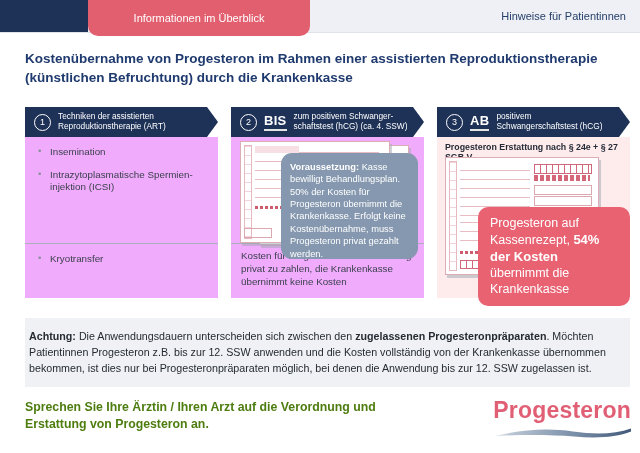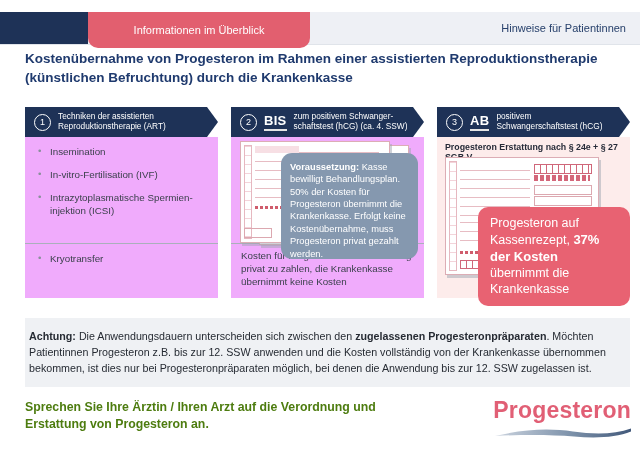--- a/index.html
+++ b/index.html
@@ -1,20 +1,20 @@
 <!DOCTYPE html>
 <html><head>
 <meta charset="utf-8">
 <style>
   html,body{margin:0;padding:0;background:#ffffff;}
   .page{position:relative;width:640px;height:453px;background:#ffffff;overflow:hidden;
         font-family:"Liberation Sans",sans-serif;-webkit-font-smoothing:antialiased;}
 
   
-  .topbar{position:absolute;left:0;top:12px;width:640px;height:32px;background:#eef0f5;border-bottom:1px solid #e0e4ea;}
+  .topbar{position:absolute;left:0;top:0;width:640px;height:32px;background:#eef0f5;border-bottom:1px solid #e0e4ea;}
   .topbar-dark{position:absolute;left:0;top:0;width:88px;height:32px;background:#1e3257;}
   .tab-active{position:absolute;left:88px;top:0;width:222px;height:36px;background:#e25f6f;
       border-radius:0 0 10px 10px;color:#fff;font-size:11px;display:flex;align-items:center;justify-content:center;z-index:3;}
   .topbar-right{position:absolute;right:14px;top:0;height:32px;display:flex;align-items:center;color:#27406b;font-size:11px;justify-content:center;}
 
   
   .page-title{position:absolute;left:25px;top:50px;width:600px;font-size:13.5px;font-weight:bold;color:#1f3a6e;line-height:1.4;}
 
   
   .col{position:absolute;top:107px;width:193px;height:191px;}
@@ -84,21 +84,20 @@
   <div class="page-title">Kostenübernahme von Progesteron im Rahmen einer assistierten Reproduktionstherapie (künstlichen Befruchtung) durch die Krankenkasse</div>
 
   <div class="col col1">
     <div class="banner">
       <span class="step-circle">1</span>
       <span class="banner-text">Techniken der assistierten Reproduktionstherapie (ART)</span>
     </div>
     <div class="col-body">
       <div class="list">
         <div class="li">Insemination</div>
-        <div class="li">In-vitro-Fertilisation (IVF)</div>
         <div class="li">Intrazytoplasmatische Spermien-injektion (ICSI)</div>
       </div>
       <div class="divider"></div>
       <div class="below-item li">Kryotransfer</div>
     </div>
   </div>
 
   <div class="col col2">
     <div class="banner">
       <span class="step-circle">2</span>
@@ -142,21 +141,21 @@
         <div class="rx-grido" style="left:88px;top:6px;width:56px;height:8px;"></div>
         <div class="rx-gridf" style="left:88px;top:17px;width:56px;height:6px;"></div>
         <div class="rx-box" style="left:88px;top:27px;width:56px;height:8px;"></div>
         <div class="rx-box" style="left:88px;top:38px;width:56px;height:8px;"></div>
         <div class="rx-box" style="left:88px;top:49px;width:56px;height:8px;"></div>
         <div class="rx-lines" style="left:14px;top:64px;right:8px;height:20px;"></div>
         <div class="rx-dash" style="left:14px;bottom:20px;width:52px;"></div>
         <div class="rx-grido" style="left:14px;bottom:5px;width:62px;height:7px;"></div>
       </div>
       <div class="callout">
-        <span>Progesteron auf Kassenrezept, </span><b>37% der Kosten</b><span> übernimmt die Krankenkasse</span>
+        <span>Progesteron auf Kassenrezept, </span><b>54% der Kosten</b><span> übernimmt die Krankenkasse</span>
       </div>
     </div>
   </div>
 
   <div class="notice">
     <b>Achtung:</b><span> Die Anwendungsdauern unterscheiden sich zwischen den </span><b>zugelassenen Progesteronpräparaten</b><span>. Möchten Patientinnen Progesteron z.B. bis zur 12. SSW anwenden und die Kosten vollständig von der Krankenkasse übernommen bekommen, ist dies nur bei Progesteronpräparaten möglich, bei denen die Anwendung bis zur 12. SSW zugelassen ist.</span>
   </div>
 
   <div class="cta">Sprechen Sie Ihre Ärztin / Ihren Arzt auf die Verordnung und Erstattung von Progesteron an.</div>
   <div class="brand">

